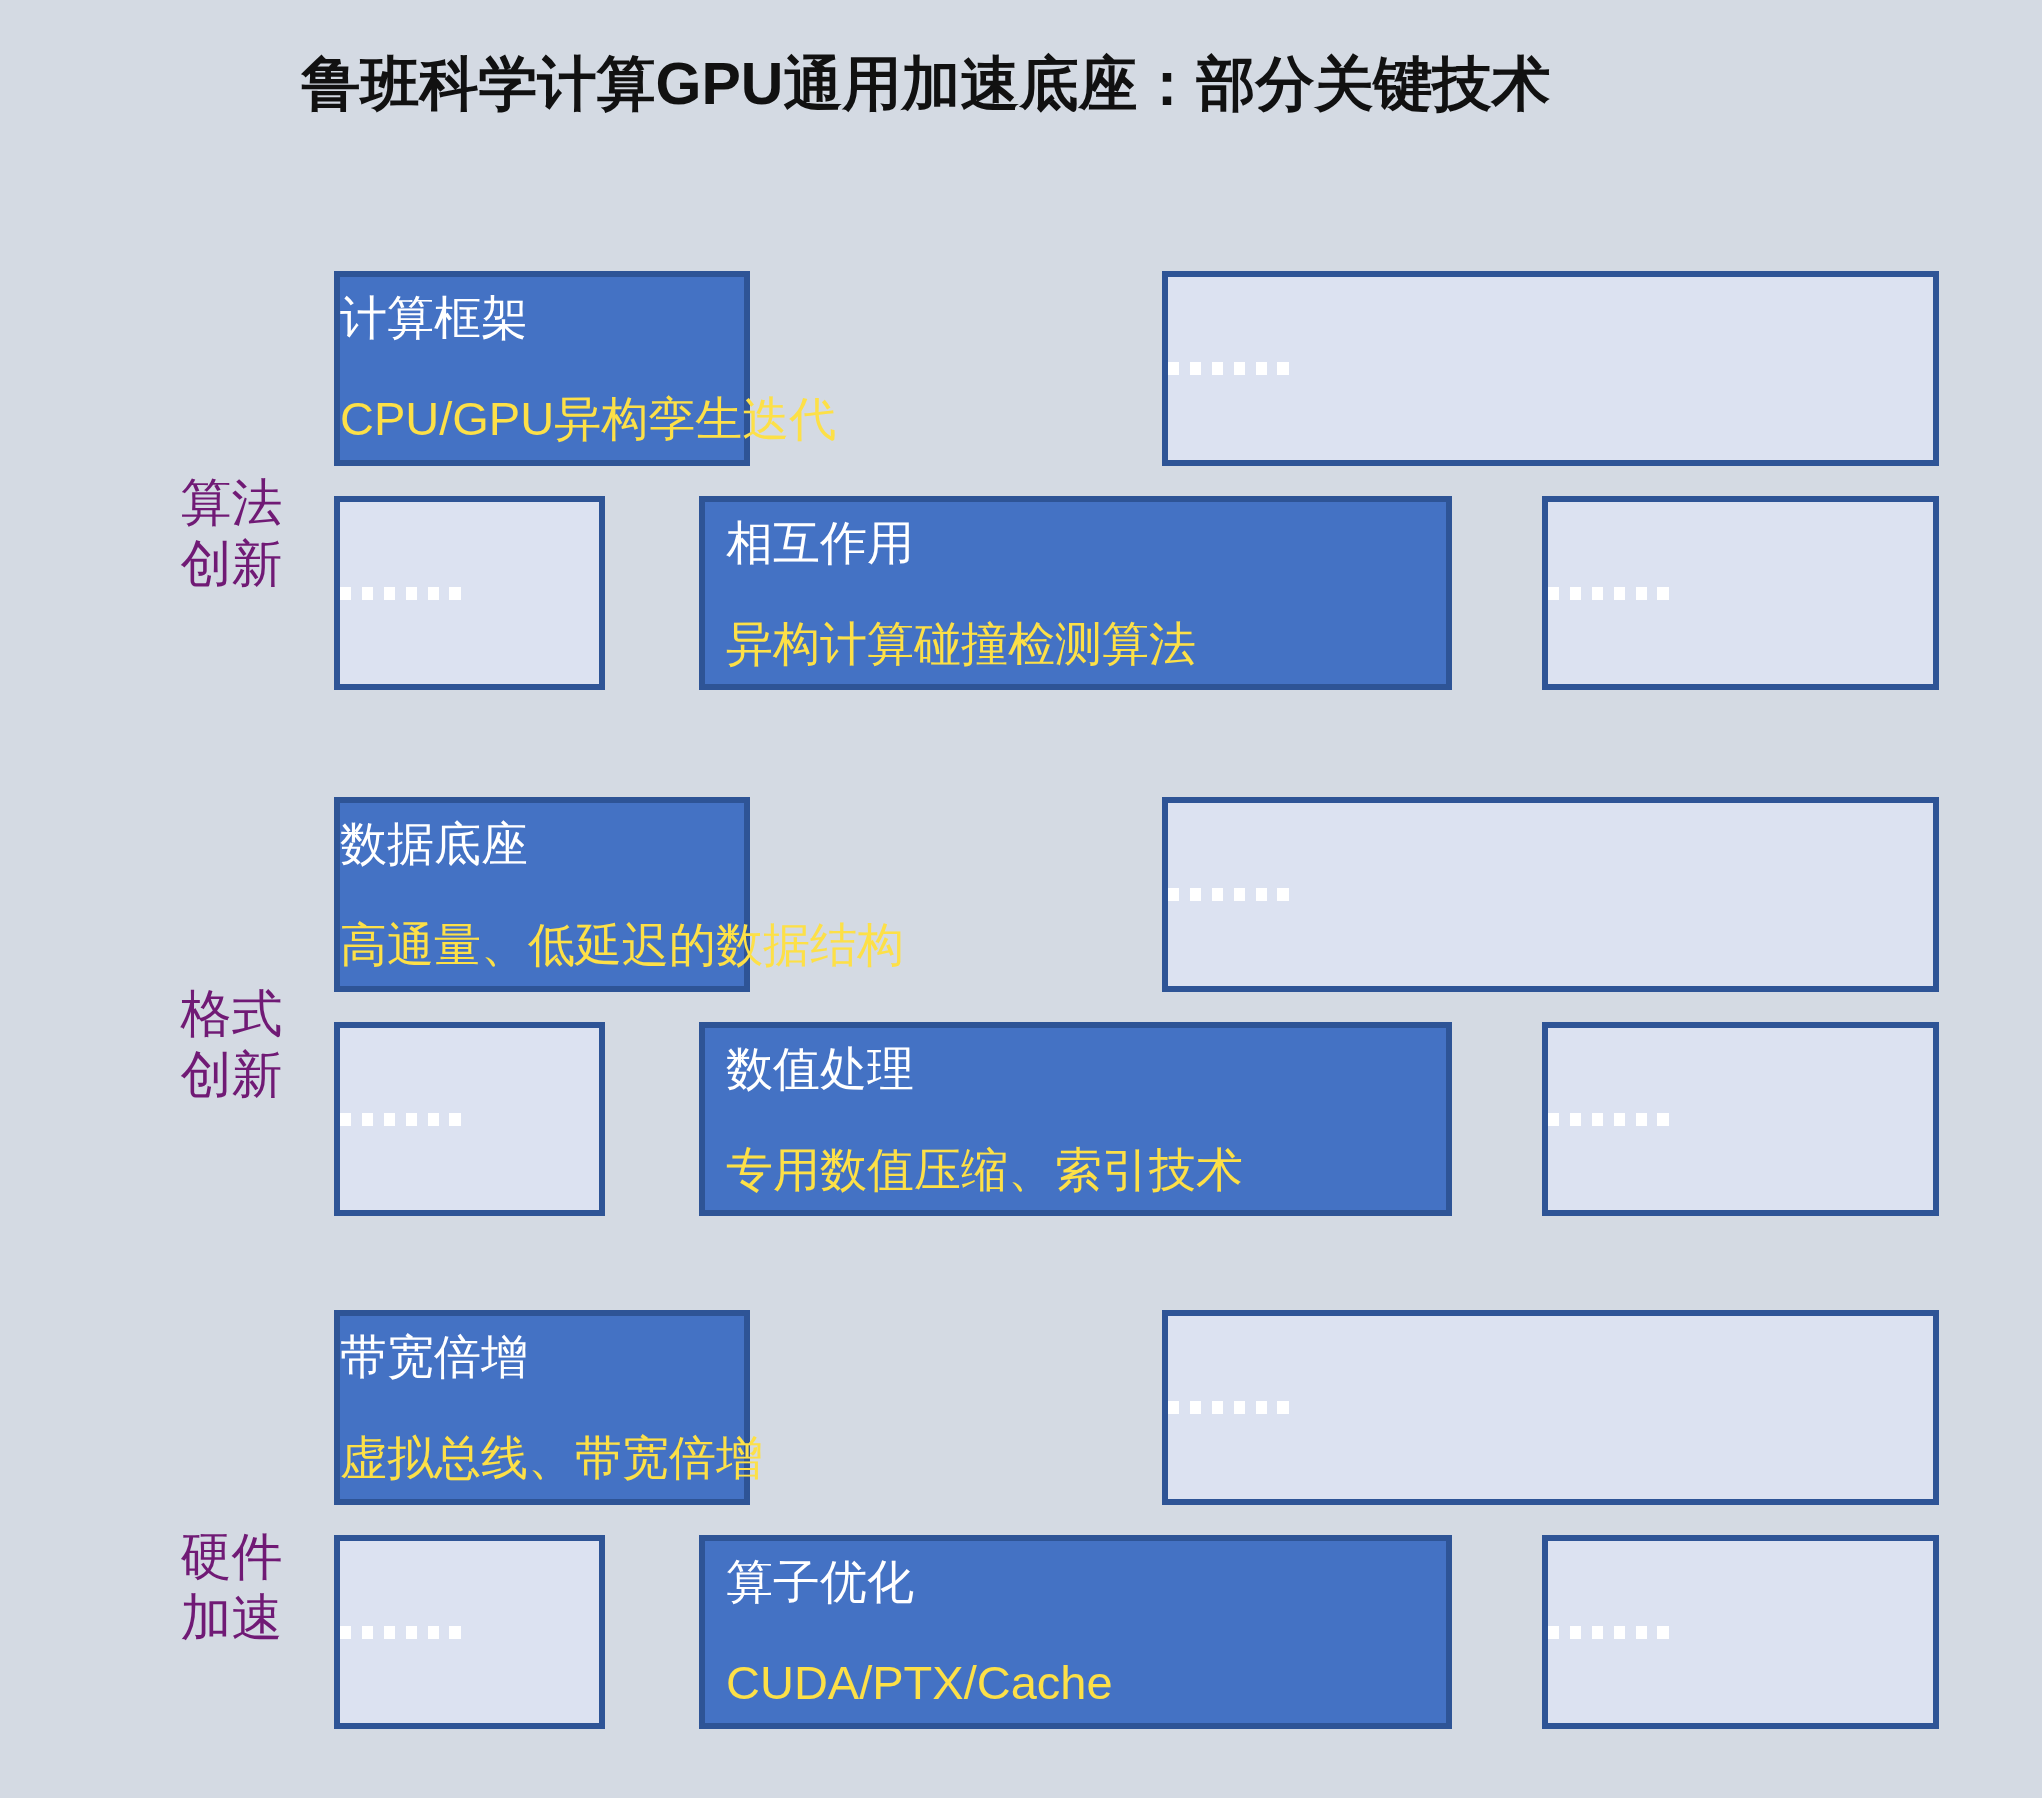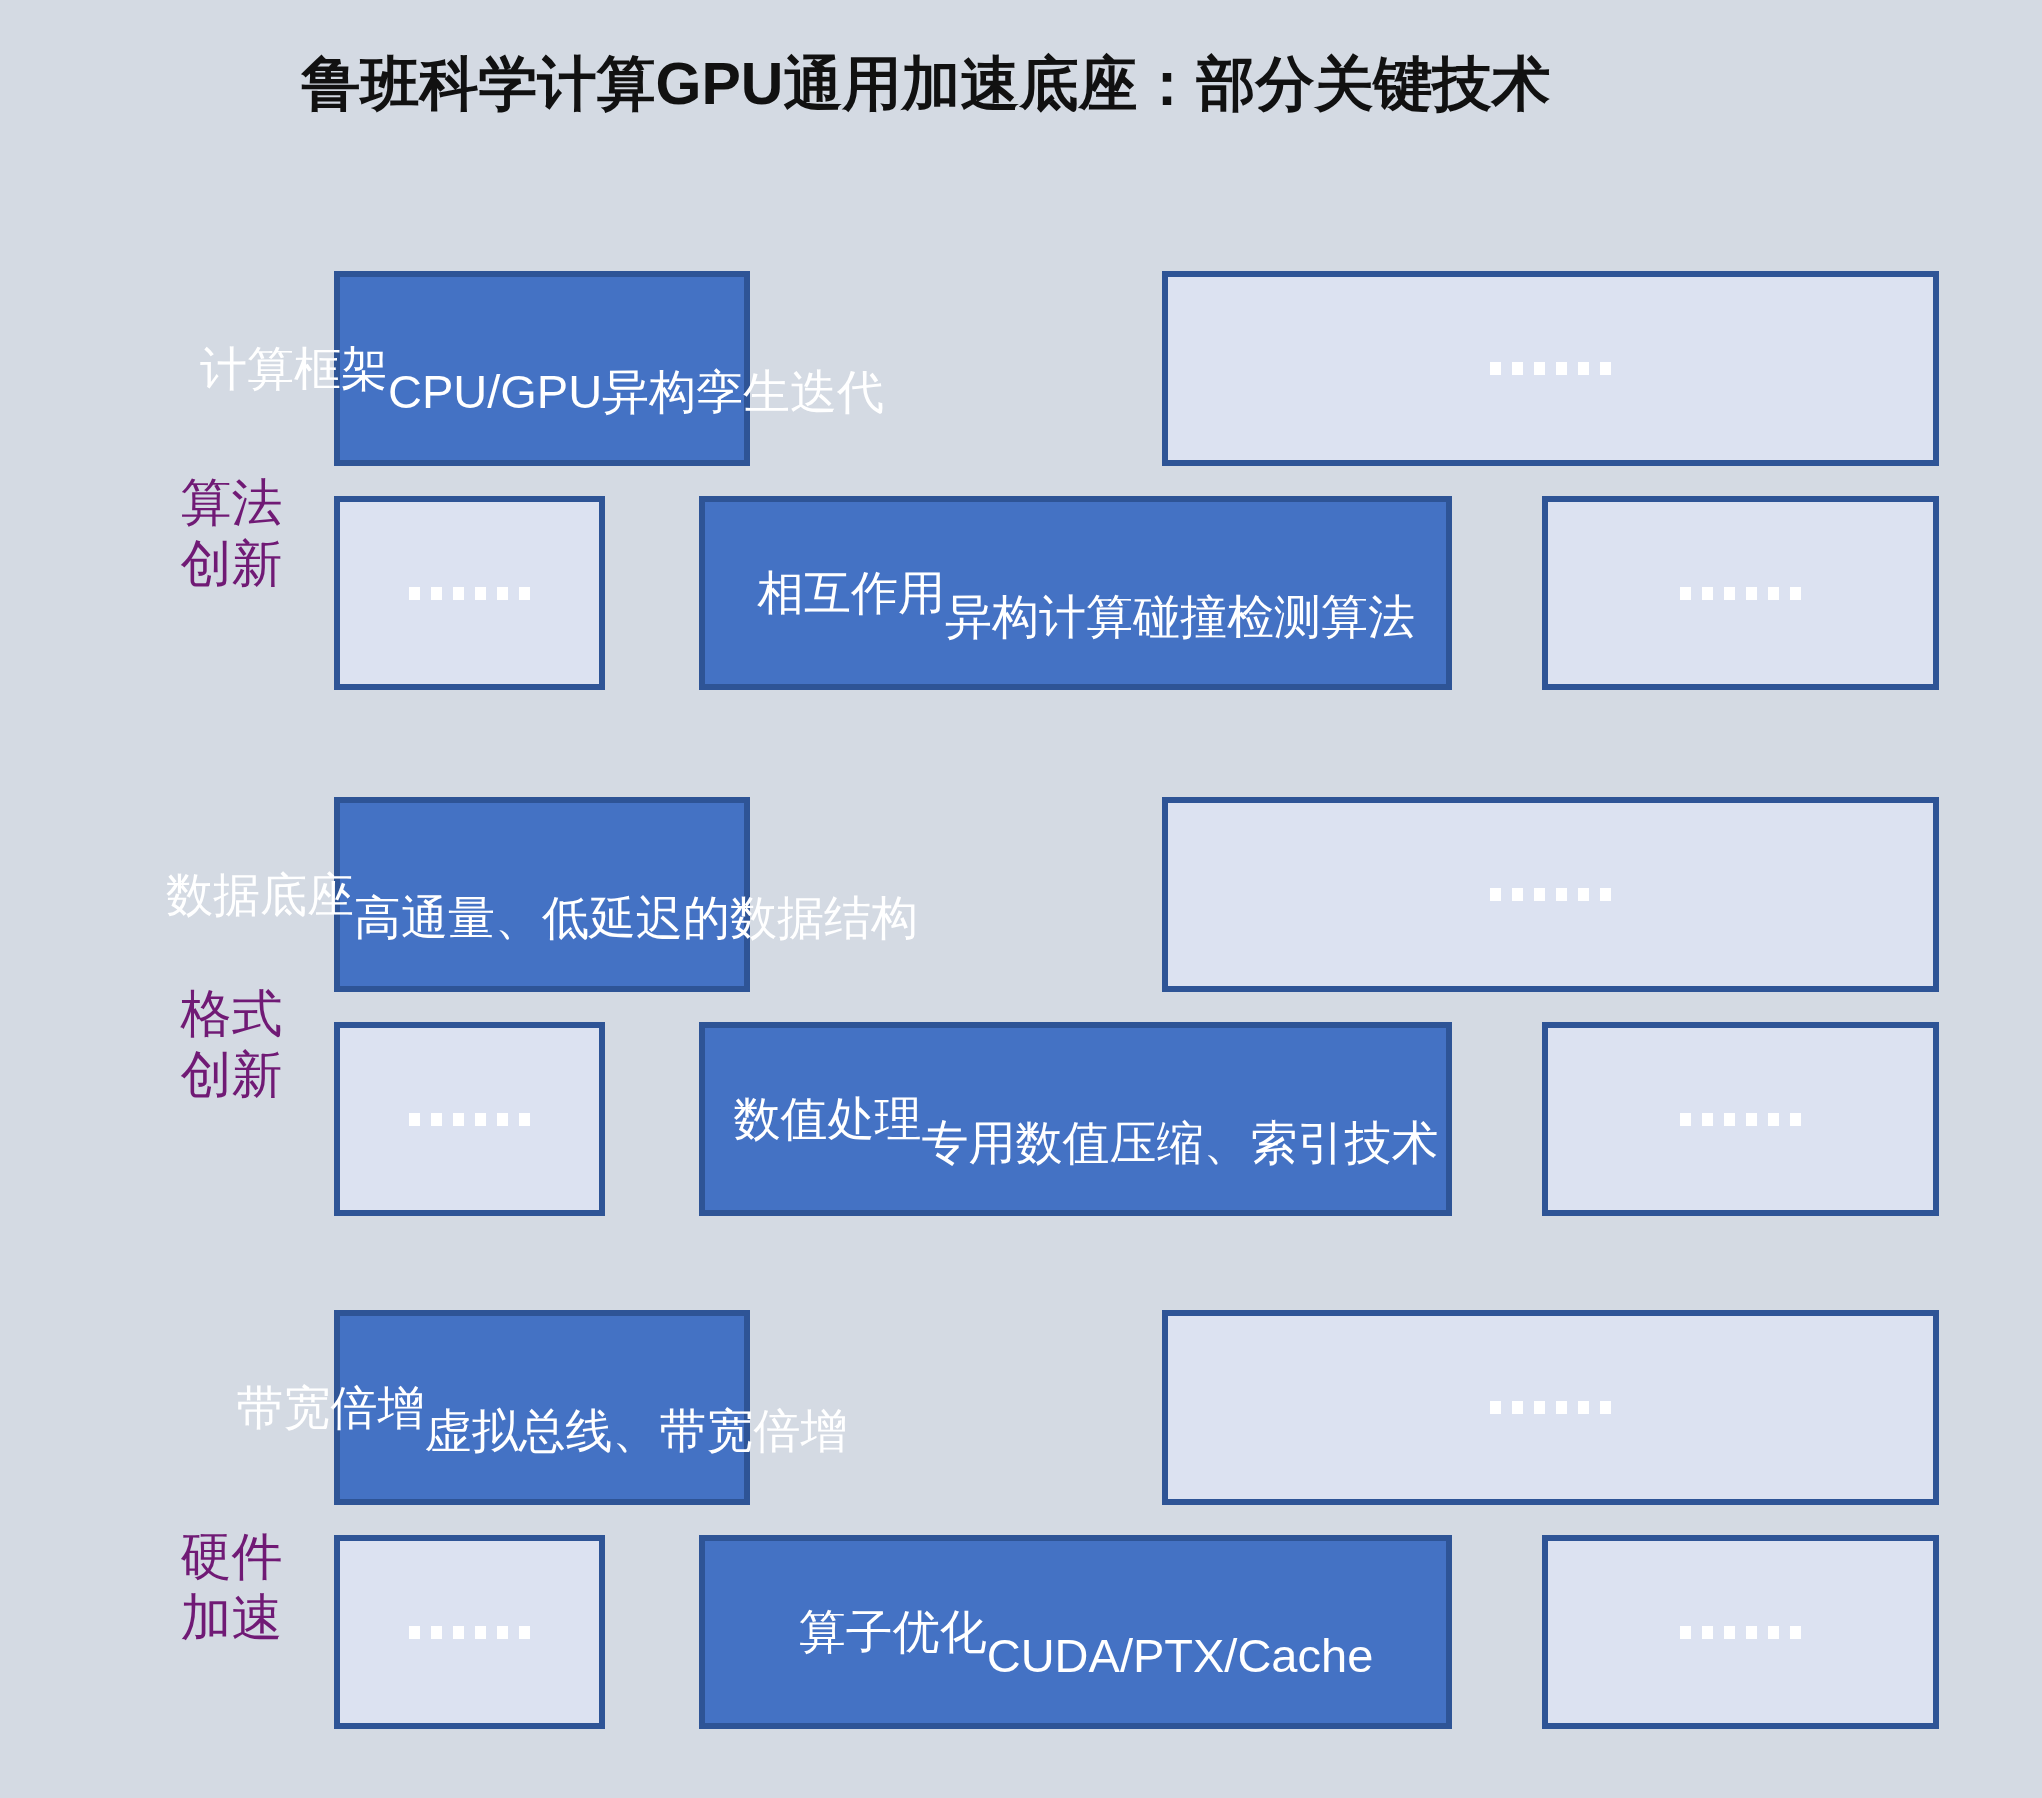--- a/index.html
+++ b/index.html
@@ -56,39 +56,39 @@
   }
   .row-1 .row-label { top: 201px; }
   .row-2 .row-label { top: 186px; }
   .row-3 .row-label { top: 216px; }
 
   
   .box {
     position: absolute;
     border: 6.1px solid #2e5496;
     display: flex;
-    align-items: center;
+    flex-direction: column;
     justify-content: center;
   }
 
   .box.filled {
     background: #4472c4;
   }
   .box.hollow {
     background: #dce2f1;
   }
 
   .box-title {
     color: #ffffff;
     font-size: 47px;
     line-height: 54px;
     white-space: nowrap;
   }
   .box-sub {
-    color: #ffffff;
+    color: #fde047;
     font-size: 47px;
     line-height: 54px;
     margin-top: 47px;
     white-space: nowrap;
   }
 
   .ellipsis-dots {
     display: flex;
     gap: 10.5px;
   }

